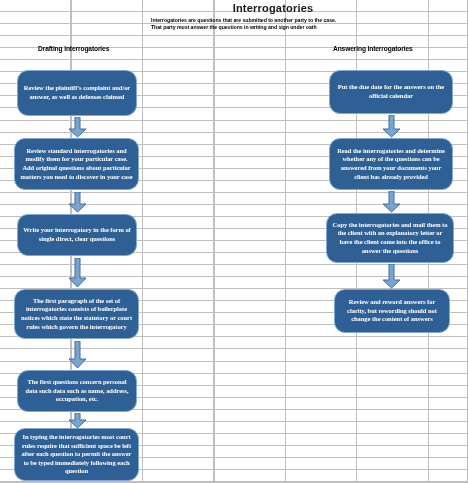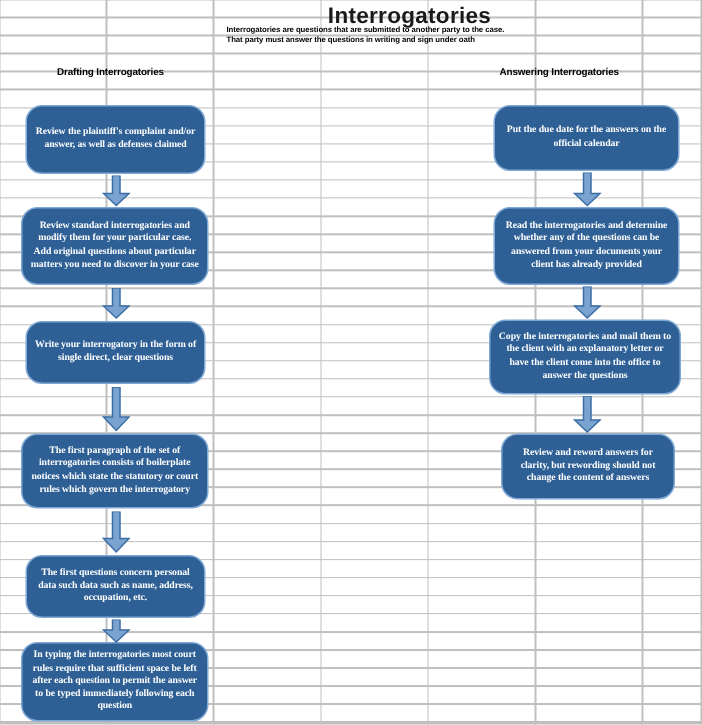--- a/index.html
+++ b/index.html
@@ -35,21 +35,21 @@
     z-index: 2;
   }
 
   .title {
     position: absolute;
     left: 158px;
     top: 2px;
     width: 230px;
     text-align: center;
     font-family: "Liberation Sans", sans-serif;
-    font-size: 15px;
+    font-size: 11px;
     font-weight: bold;
     color: #1a1a1a;
     letter-spacing: 0.2px;
   }
 
   .subtitle {
     position: absolute;
     left: 151px;
     top: 17px;
     width: 300px;

